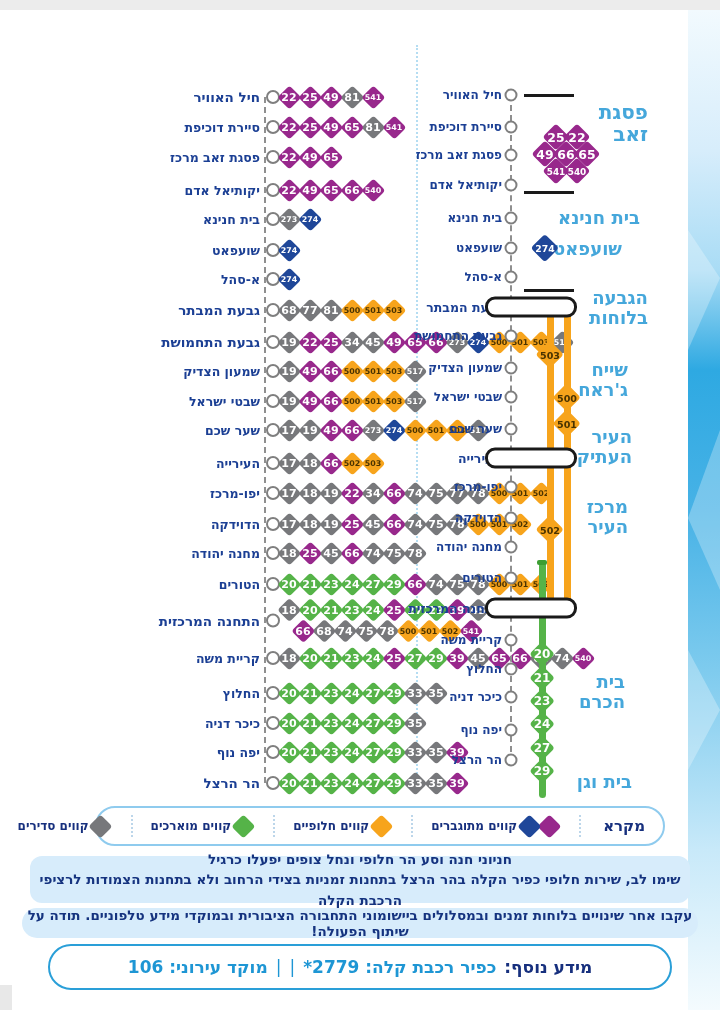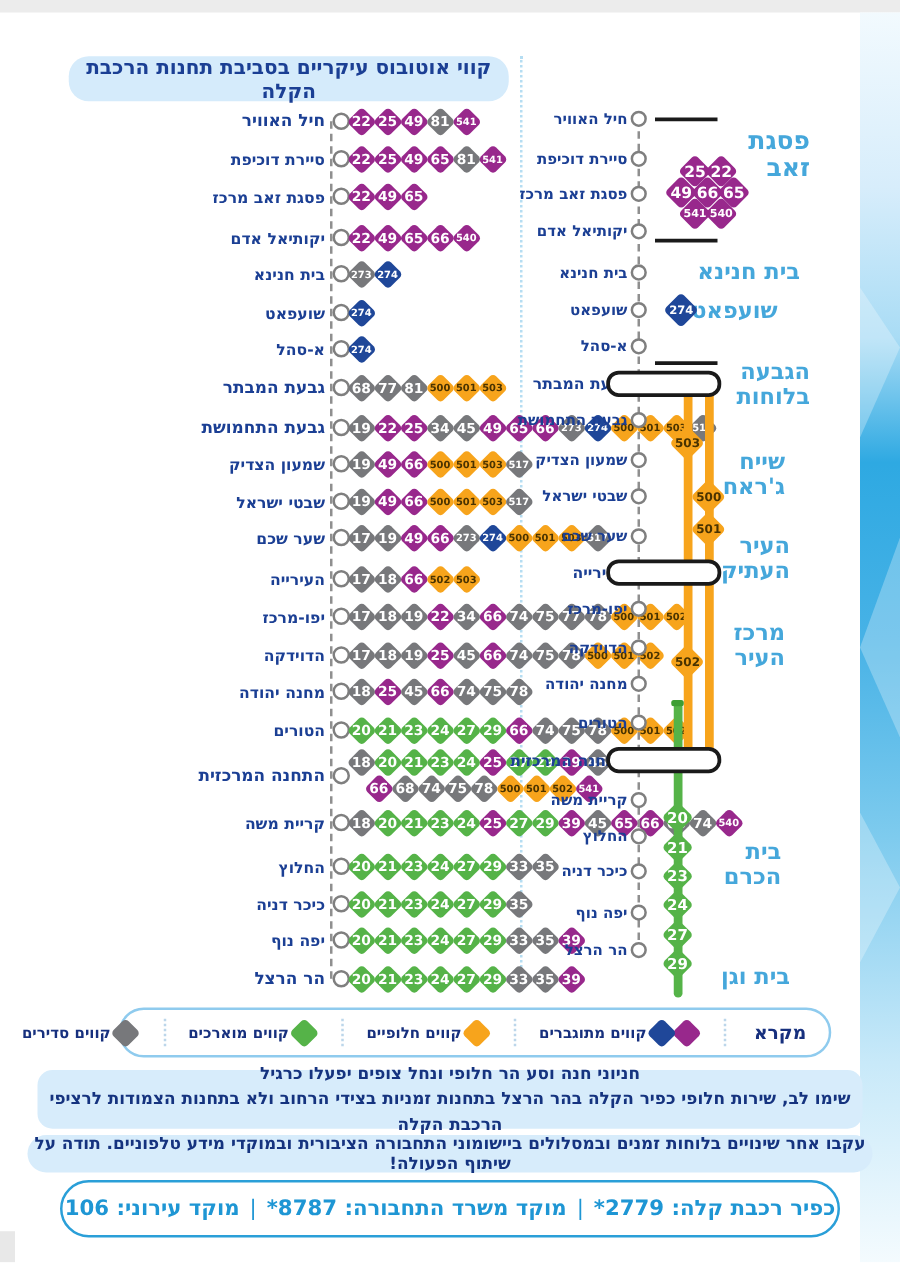--- a/index.html
+++ b/index.html
@@ -86,23 +86,20 @@
 <div class="page" id="page">
   <div class="top-strip"></div>
   <div class="corner-strip"></div>
   <div class="band">
     <div class="fct fct1"></div>
       <div class="fct fct2"></div>
       <div class="fct fct3"></div>
   </div>
   <div class="panel-sep"></div>
 
-  <div class="pill pill-left">
-    <span>קווי אוטובוס עיקריים בסביבת תחנות הרכבת הקלה</span>
-  </div>
 
   <div class="vdash vdash-left"></div>
   <div id="left-rows">
       <div class="lrow bold" style="top: 97px;">
         <span class="lbl">חיל האוויר</span>
         <span class="lmark"></span>
         <span class="dms">
           <span class="dm" style="width: 24px; height: 24px; margin-left: -3px;">
             <i style="background: rgb(152, 40, 140);"></i>
             <b style="font-size: 11.04px;">22</b>
@@ -1185,19 +1182,19 @@
     </div>
 
   <div class="notice n1">
     <span>חניוני חנה וסע הר חלופי ונחל צופים יפעלו כרגיל</span>
     <span>שימו לב, שירות חלופי כפיר הקלה בהר הרצל בתחנות זמניות בצידי הרחוב ולא בתחנות הצמודות לרציפי הרכבת הקלה</span>
   </div>
   <div class="notice n2">
     <span>עקבו אחר שינויים בלוחות זמנים ובמסלולים ביישומוני התחבורה הציבורית ובמוקדי מידע טלפוניים. תודה על שיתוף הפעולה!</span>
   </div>
   <div class="infobox" id="infobox">
+      <span class="lab">מידע נוסף:</span>
       <span class="val">כפיר רכבת קלה: 2779*</span>
       <span class="pipe">|</span>
-      <span class="val">מוקד משרד התחבורה: 8787*</span>
       <span class="pipe">|</span>
       <span class="val">מוקד עירוני: 106</span>
     </div>
 </div>
 
 </body></html>

